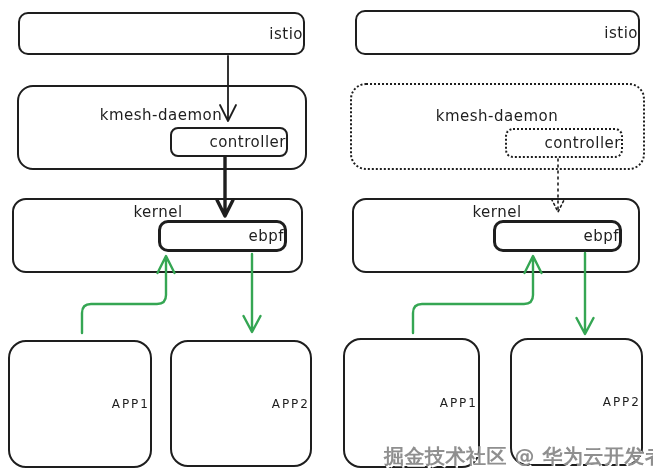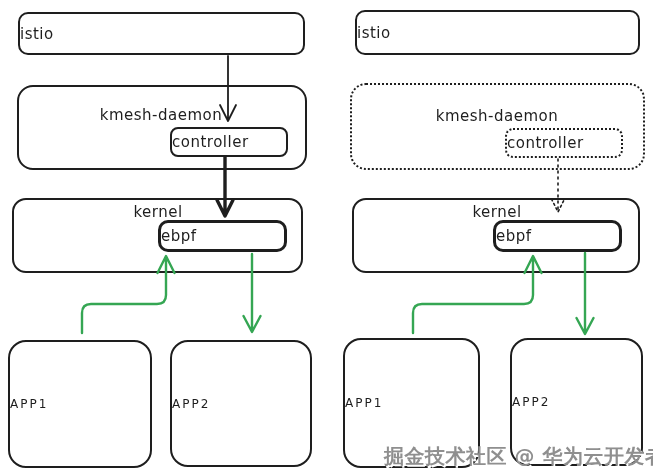--- a/index.html
+++ b/index.html
@@ -4,21 +4,21 @@
 <style>
   html,body{margin:0;padding:0;background:#ffffff;}
   #stage{
     position:relative;width:653px;height:476px;background:#ffffff;
     font-family:"DejaVu Sans","Liberation Sans",sans-serif;color:#1e1e1e;
     overflow:hidden;
   }
   .box{position:absolute;border:2px solid #1e1e1e;background:#ffffff;box-sizing:border-box;}
   .dotted{border-style:dotted;border-width:2px;}
   .thickbox{border-width:3px;}
-  .flexc{display:flex;align-items:center;justify-content:flex-start;}
+  .flexc{display:flex;align-items:center;justify-content:flex-end;}
   .nodelabel{font-size:15px;letter-spacing:0.5px;white-space:nowrap;}
   .applabel{font-size:12px;letter-spacing:2px;}
   .floatlabel{position:absolute;transform:translate(-50%,-50%);font-size:15px;letter-spacing:0.5px;white-space:nowrap;}
   #arrow-layer{position:absolute;left:0;top:0;z-index:10;pointer-events:none;}
   #watermark{
     position:absolute;left:384px;top:443px;z-index:20;white-space:nowrap;
     font-size:20px;font-weight:bold;color:#8f8f8f;letter-spacing:0.5px;
     text-shadow:1.5px 1.5px 0 #ffffff;
     font-family:"DejaVu Sans","Liberation Sans",sans-serif;
   }

